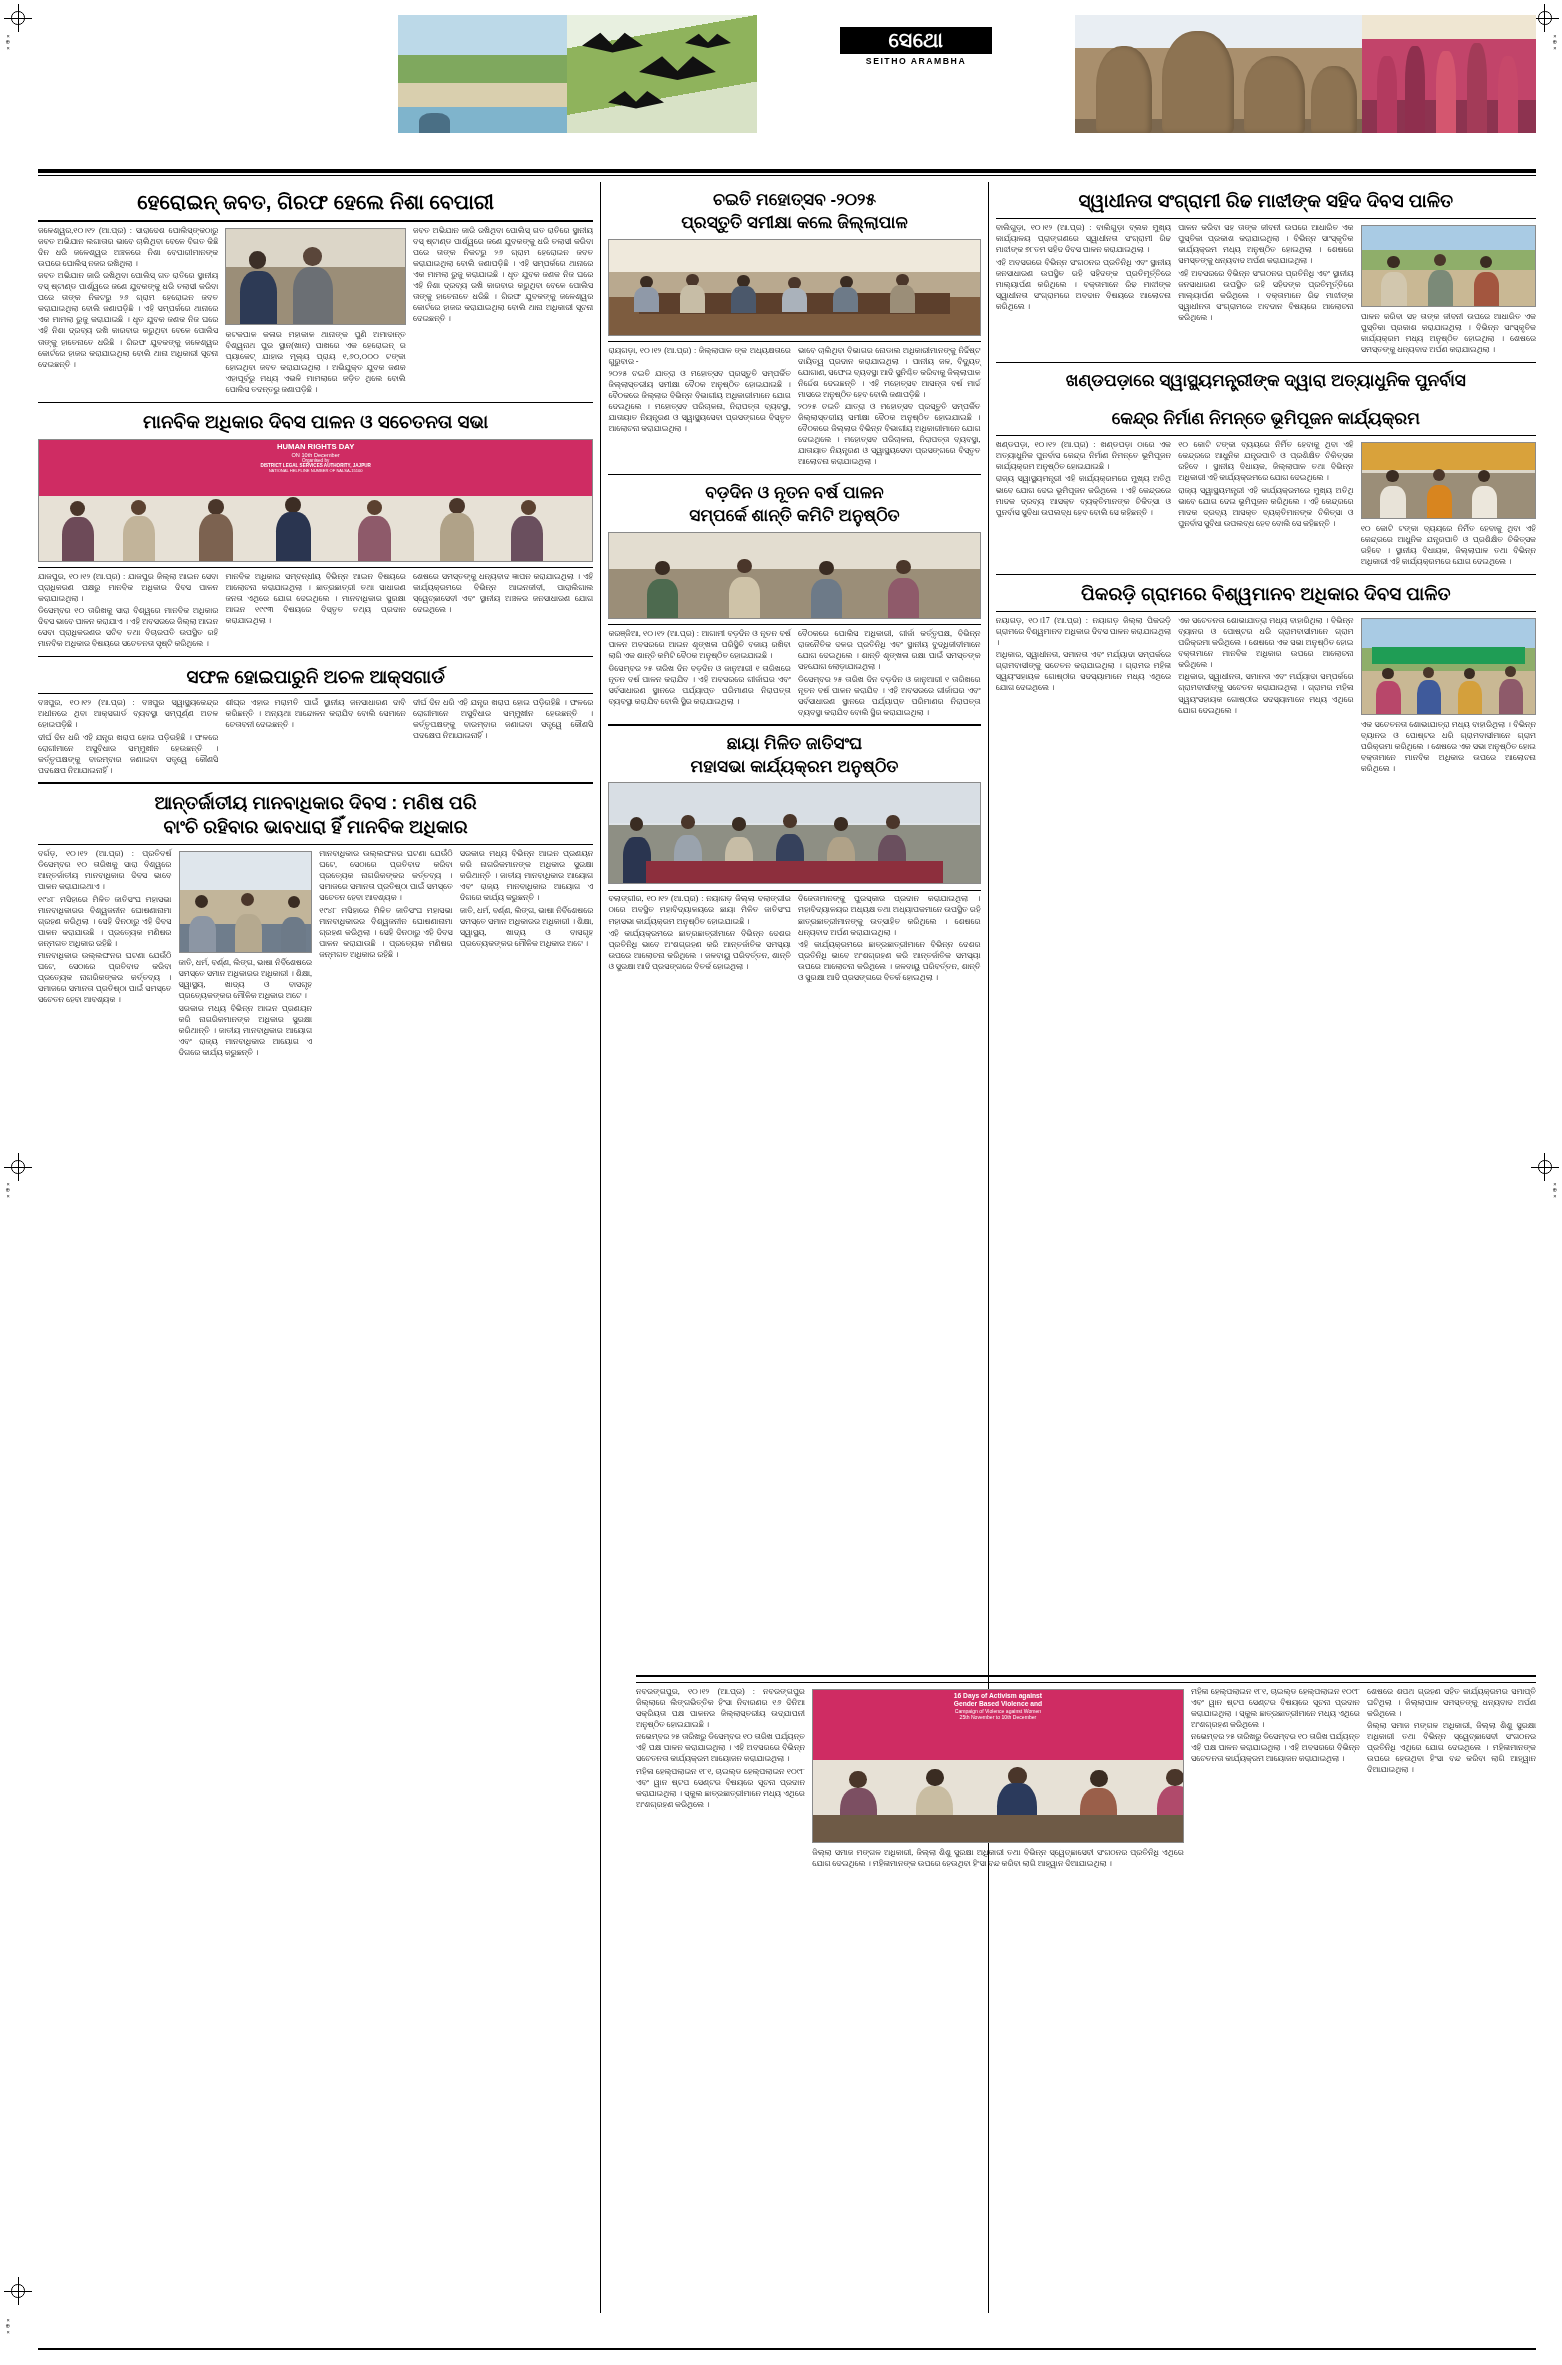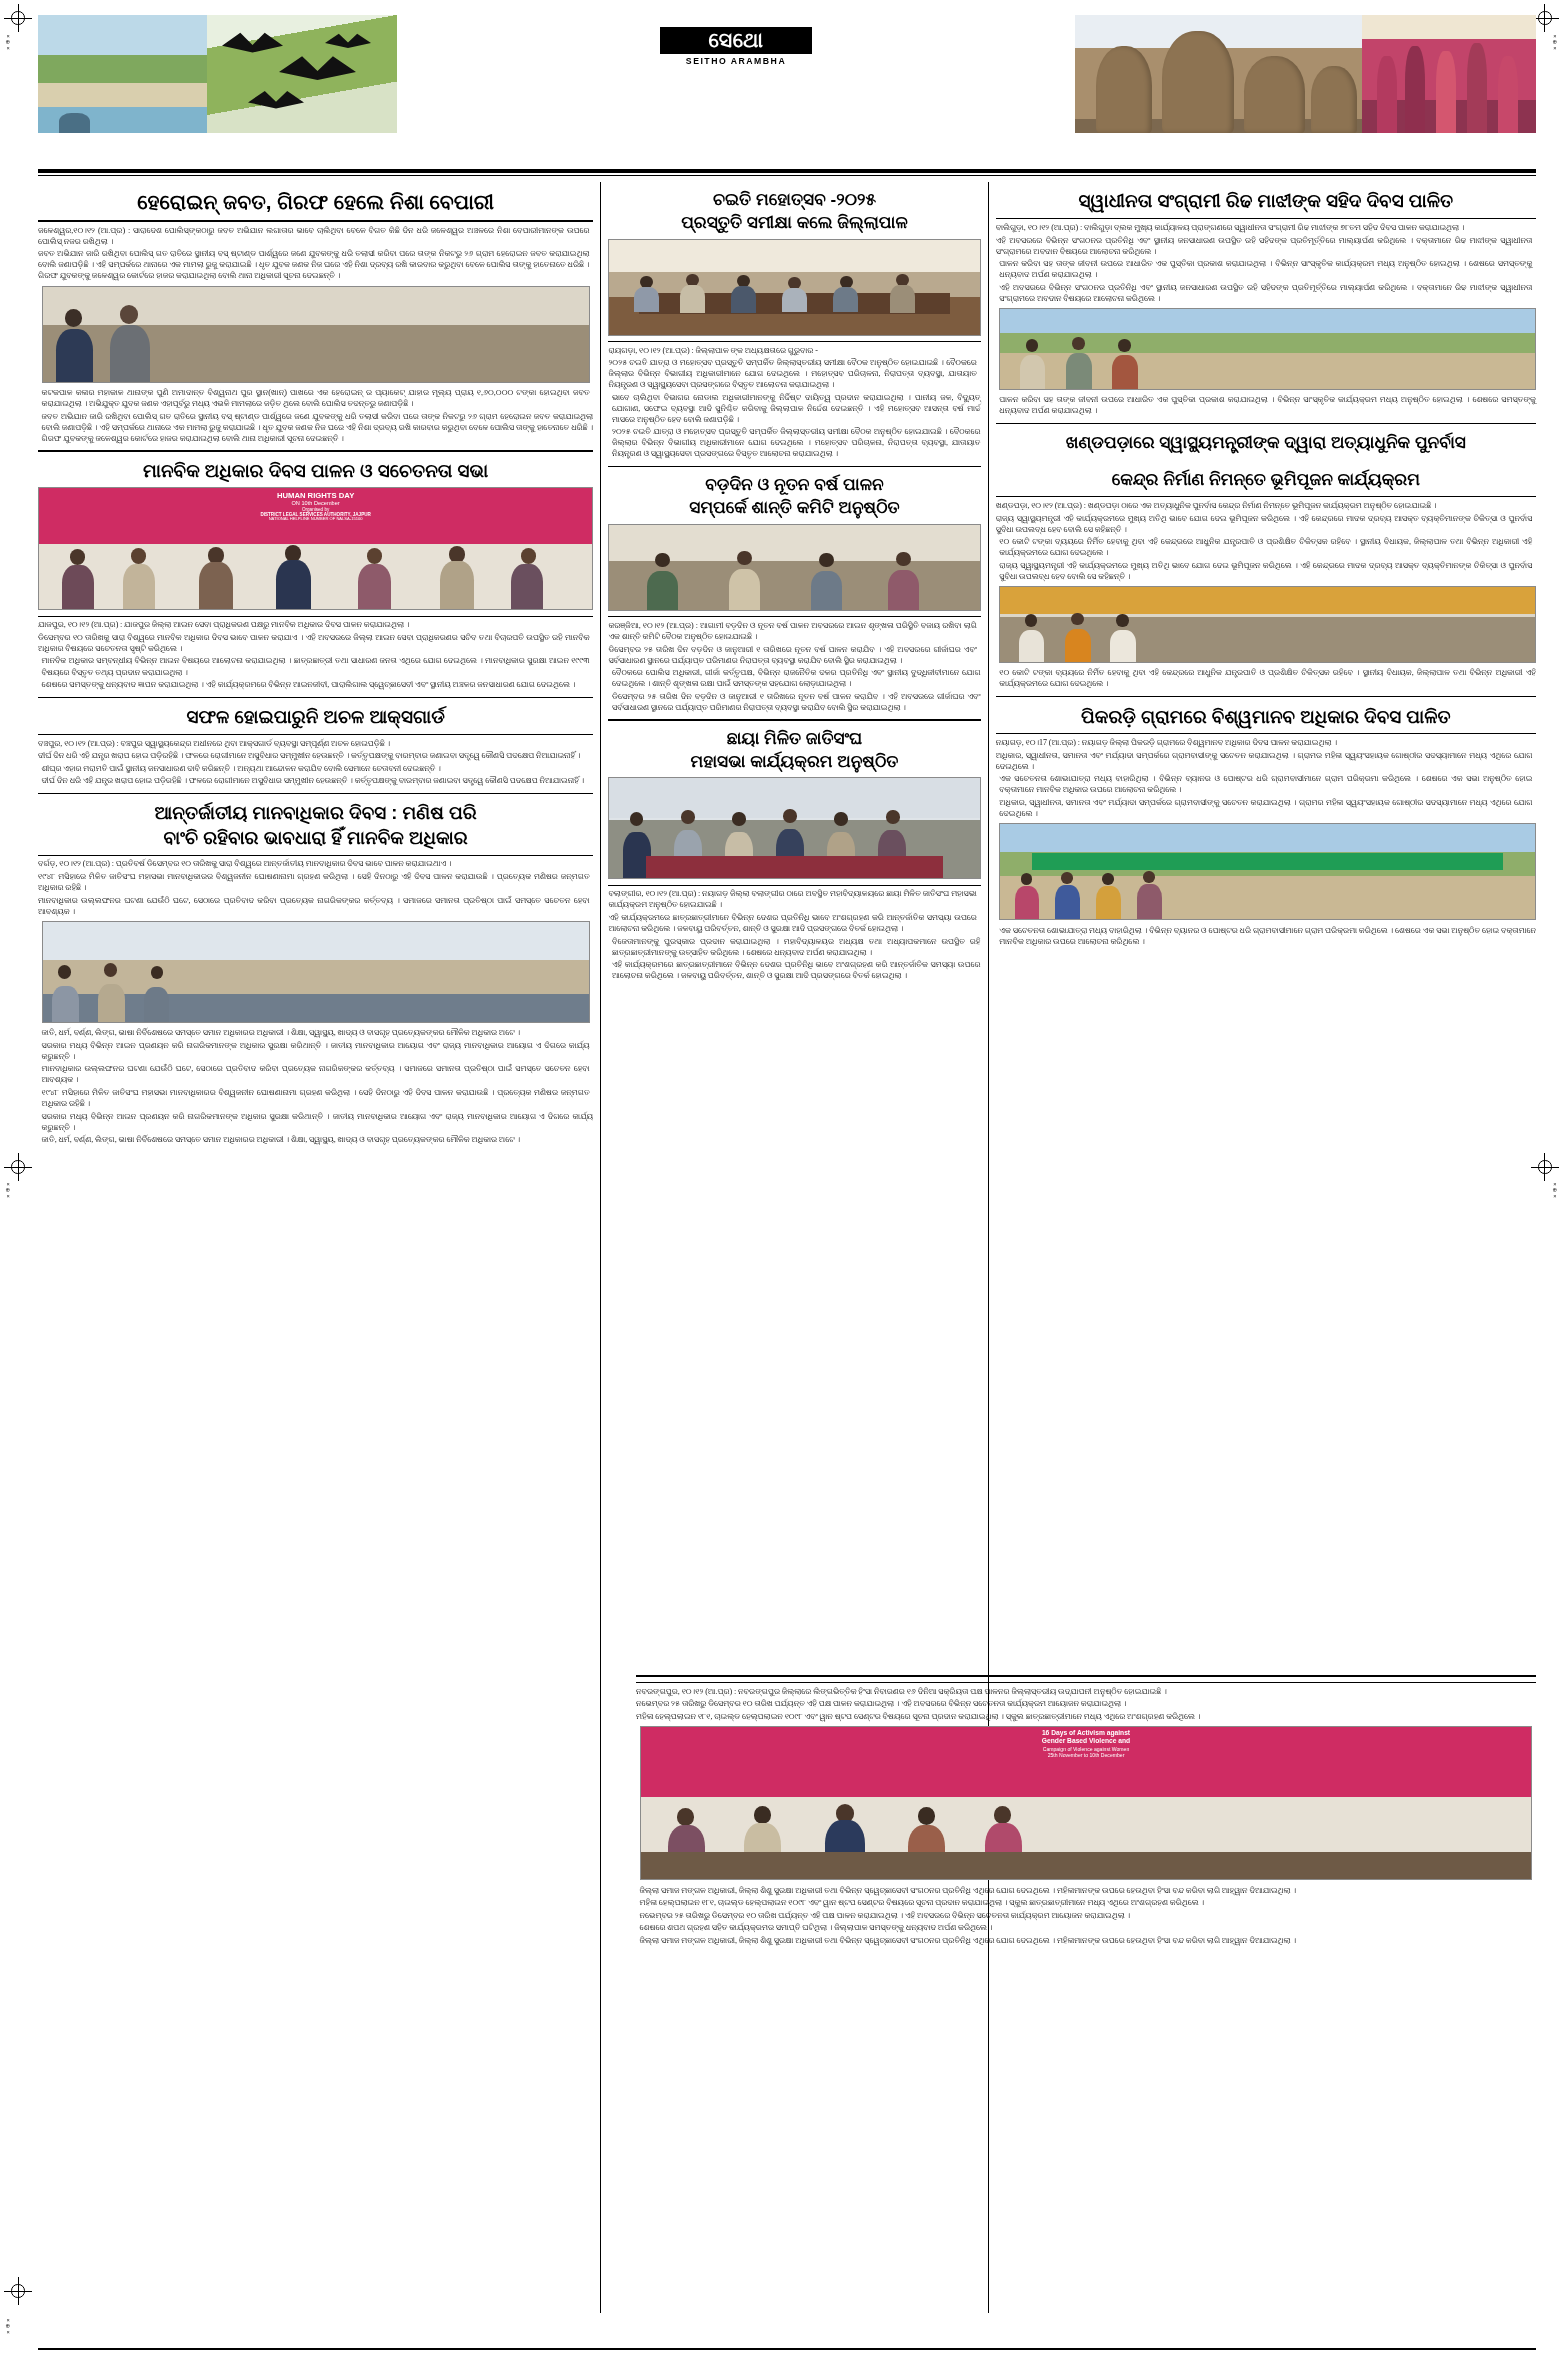--- a/index.html
+++ b/index.html
@@ -30,21 +30,21 @@
     left:38px; top:15.4px;
     width:1498px; height:2326px;
   }
 
   
   .masthead{
     position:relative;
     height:154px;
     display:flex;
     align-items:flex-start;
-    justify-content:space-between;
+    justify-content:flex-end;
     border-bottom:none;
   }
   .mh-left-img, .mh-right-img{
     height:118px;
     position:relative;
     overflow:hidden;
   }
   .mh-left-img{ width:359px; }
   .mh-right-img{ width:461px; }
 
@@ -111,21 +111,21 @@
     line-height:1.28;
     margin:7.2px 0 5.1px;
   }
   .h-xl{ font-size:20.5px; }
   .h-lg{ font-size:18.4px; }
   .h-md{ font-size:17px; }
 
   .hr-rule{ height:1.3px; background:#000; margin:5.1px 0 3.1px; }
   .hr-rule.thin{ height:0.8px; }
 
-  .subcols{ display:flex;flex-direction:column; }
+  .subcols{ display:flex; }
   .subcol{ flex:1; padding:0 3.6px; }
   .subcol:first-child{ padding-left:0; }
   .subcol:last-child{ padding-right:0; }
 
   .body-text{
     font-size:8px;
     line-height:1.38;
     text-align:justify;
     color:#111;
     font-family:"Liberation Serif", serif;

